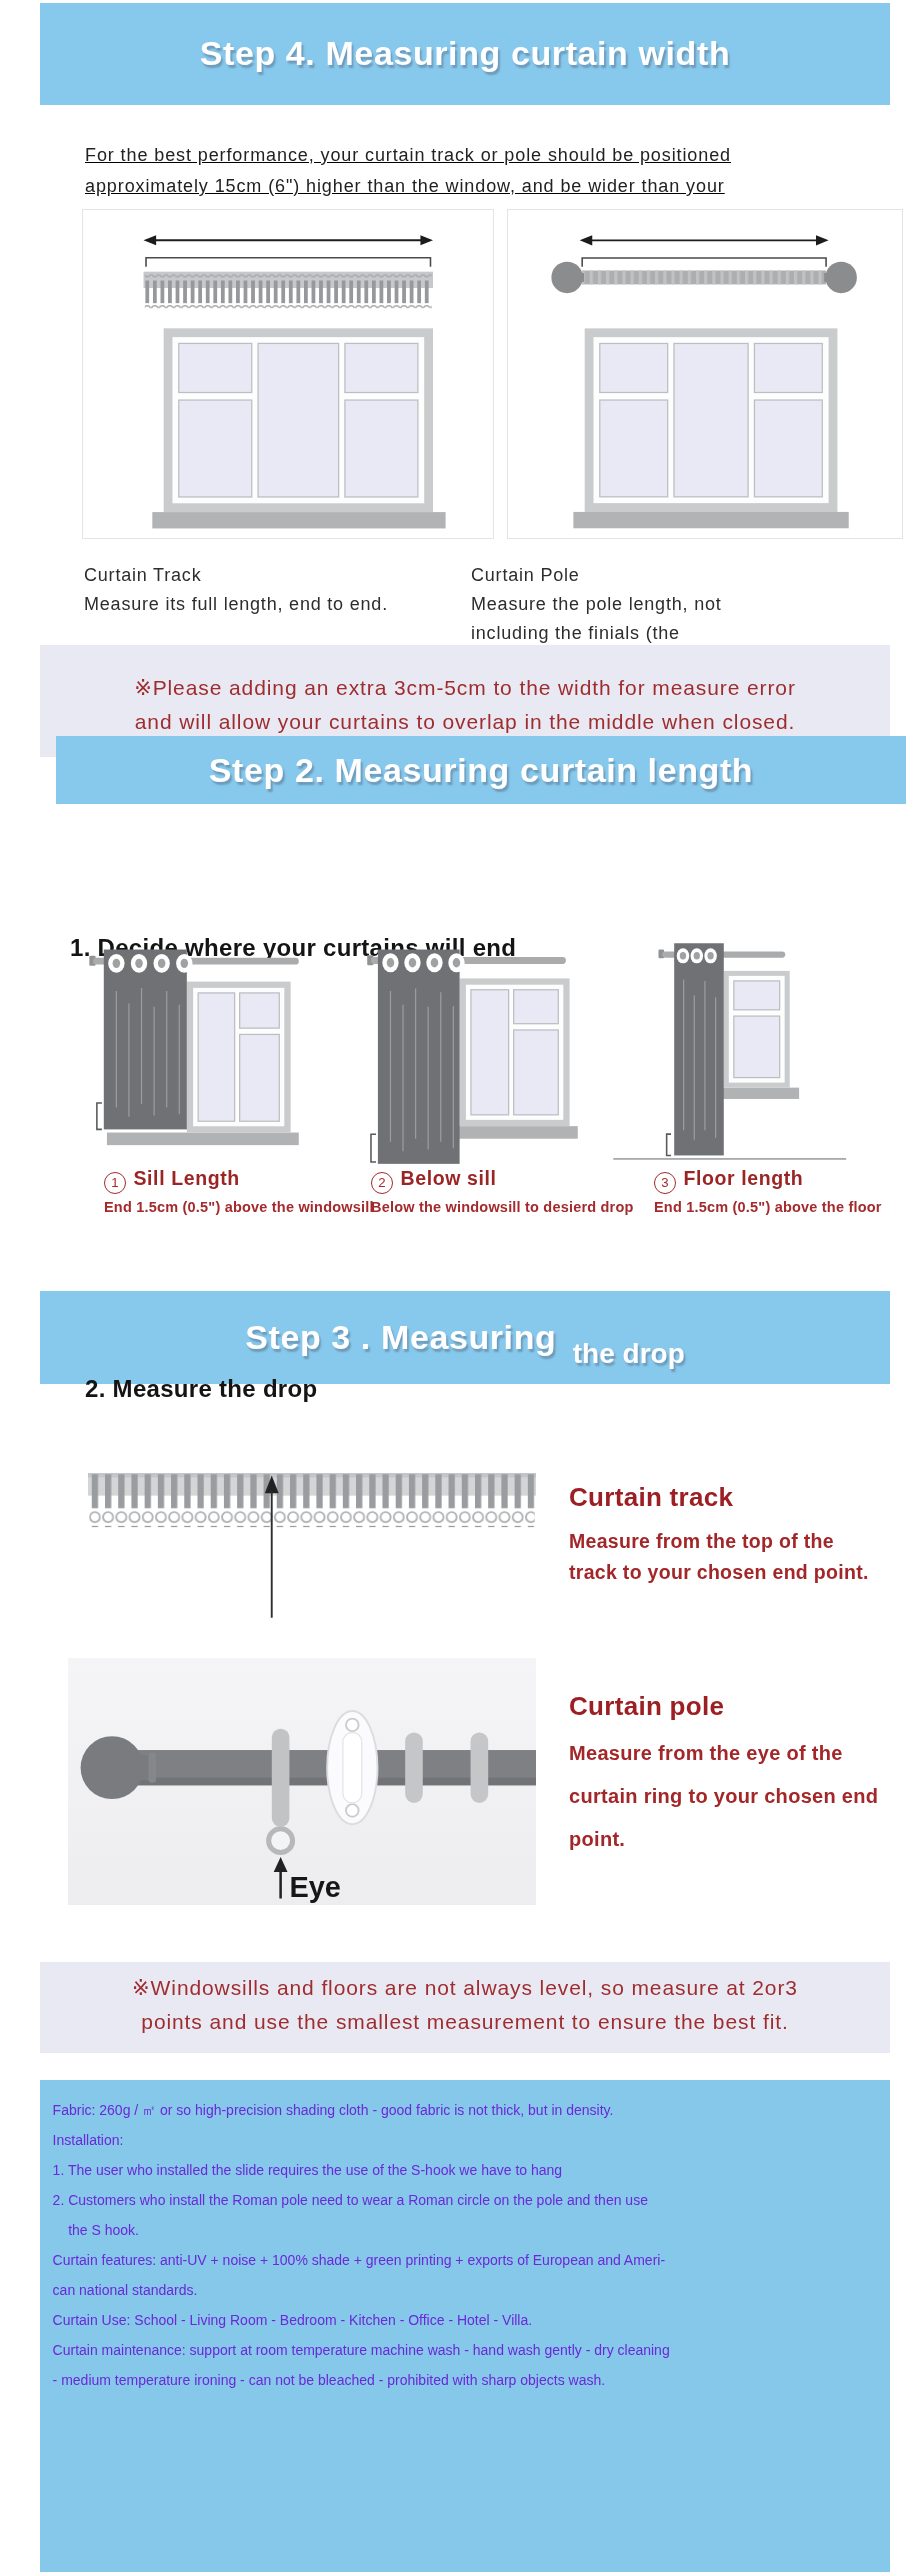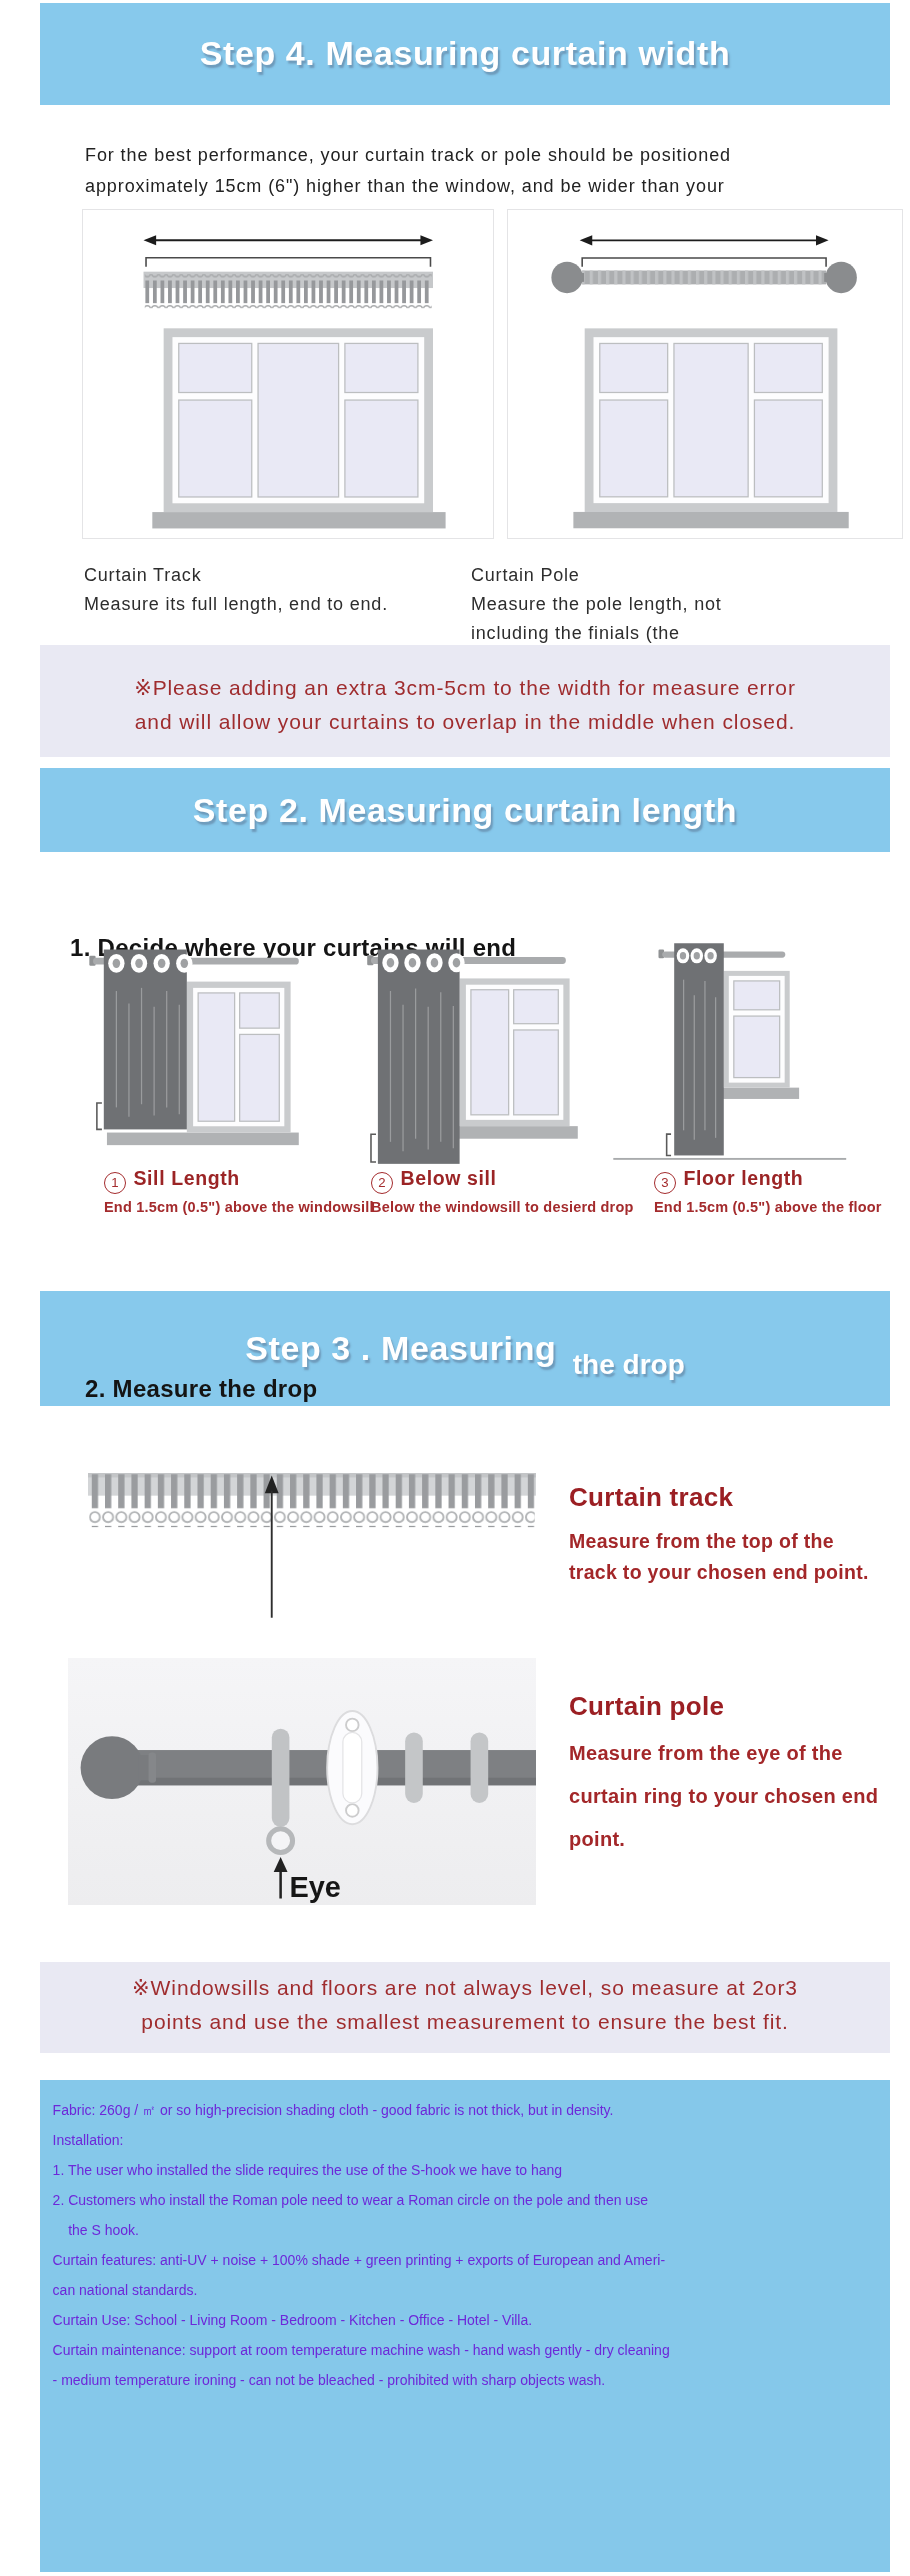--- a/index.html
+++ b/index.html
@@ -36,21 +36,21 @@
 </style>
 </head>
 <body>
 
 <div class="canvas">
 
   <div class="band" style="top:2.5px;height:102px;">
     <span class="band-text">Step 4. Measuring curtain width</span>
   </div>
 
-  <div style="position:absolute;left:85px;top:140px;">
+  <div style="position:absolute;left:85px;top:140px;text-decoration:underline;">
     <div class="intro-line">For the best performance, your curtain track or pole should be positioned</div>
     <div class="intro-line">approximately 15cm (6") higher than the window, and be wider than your</div>
   </div>
 
   <div class="figbox" style="left:82px;top:209px;width:410px;height:328px;">
     <svg width="408" height="326" viewBox="0 0 648 518">
       <defs>
         <pattern id="hp1" width="12" height="56" patternUnits="userSpaceOnUse">
           <rect x="3" y="0" width="6" height="36" fill="#96989b"></rect>
           <circle cx="6" cy="45" r="5" fill="none" stroke="#a7a9ab" stroke-width="2.4"></circle>
@@ -125,21 +125,21 @@
     <div>Curtain Pole</div>
     <div>Measure the pole length, not</div>
     <div>including the finials (the</div>
   </div>
 
   <div class="note" style="top:645px;height:86px;padding-top:26px;box-sizing:content-box;">
     <div>※Please adding an extra 3cm-5cm to the width for measure error</div>
     <div>and will allow your curtains to overlap in the middle when closed.</div>
   </div>
 
-  <div class="band" style="top:768px;height:84px;">
+  <div class="band" style="top:736px;height:68px;margin-left:16px;">
     <span class="band-text">Step 2. Measuring curtain length</span>
   </div>
 
   <div class="subheading" style="left:70px;top:886px;margin-top:48px;">1. Decide where your curtains will end</div>
 
   <div class="diagram" style="left:88px;top:947px;">
     <svg width="214" height="217" viewBox="0 0 340 345">
       <rect x="30" y="295" width="305" height="20" fill="#b0b2b4"></rect>
       <g>
         <rect x="157" y="55" width="165" height="240" fill="#c9cbcd"></rect>
@@ -265,21 +265,21 @@
   <div class="opt-label" style="left:371px;top:1167px;">
     <span class="circ">2</span><span class="opt-title">Below sill</span>
   </div>
   <div class="opt-desc" style="left:371px;top:1199px;">Below the windowsill to desierd drop</div>
 
   <div class="opt-label" style="left:654px;top:1167px;">
     <span class="circ">3</span><span class="opt-title">Floor length</span>
   </div>
   <div class="opt-desc" style="left:654px;top:1199px;">End 1.5cm (0.5") above the floor</div>
 
-  <div class="band" style="top:1291px;height:115px;">
+  <div class="band" style="top:1291px;height:93px;">
     <span class="band-text">Step 3 . Measuring</span>
     <span class="band-sub">the drop</span>
   </div>
 
   <div class="subheading" style="left:85px;top:1375px;text-align:right;">2. Measure the drop</div>
 
   <div class="diagram" style="left:88px;top:1473px;">
     <svg width="448" height="146" viewBox="0 0 712 232">
       <defs>
         <pattern id="th3" width="21" height="84" patternUnits="userSpaceOnUse">

